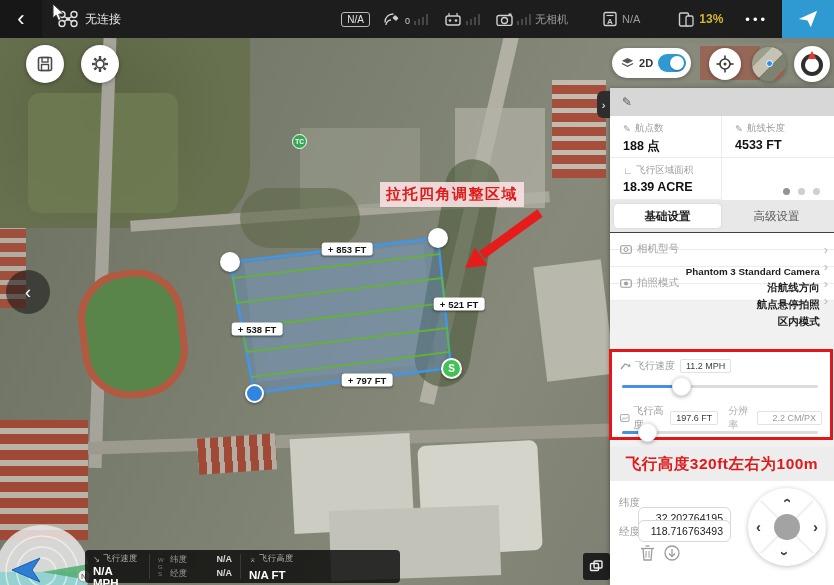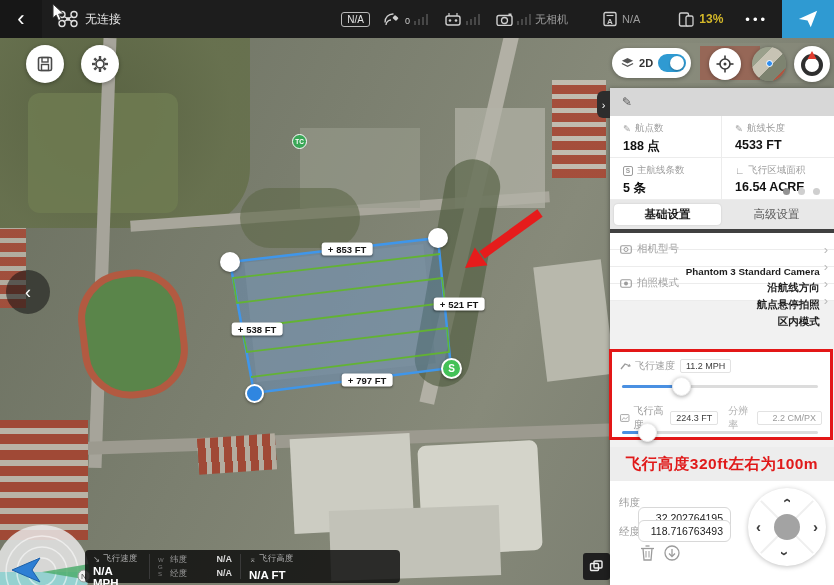--- a/index.html
+++ b/index.html
@@ -84,21 +84,21 @@
   .stats { position:relative; height:84px; background:#fff; display:grid; grid-template-columns:112px 112px; grid-template-rows:42px 42px; }
   .stat { padding:6px 0 0 13px; border-bottom:1px solid #ececec; }
   .stat:nth-child(odd){ border-right:1px solid #ececec; }
   .stat-lbl { display:flex; align-items:center; gap:4px; font-size:9.5px; color:#9c9c9c; }
   .stat-val { font-size:12.5px; font-weight:700; color:#111; margin-top:3px; }
   .dots { position:absolute; right:14px; bottom:5px; display:flex; gap:8px; }
   .dots i { width:7px; height:7px; border-radius:50%; background:#cfcfcf; }
   .dots i:first-child { background:#939393; }
   .sq-s { display:inline-flex; width:10px; height:10px; border:1.2px solid #9c9c9c; border-radius:2px; font-size:6.5px; align-items:center; justify-content:center; color:#9c9c9c; font-weight:700; }
 
-  .seg-bar { height:33px; background:#e8e8e8; border-bottom:4px solid #404040; display:flex; padding:4px; gap:2px; }
+  .seg-bar { height:33px; background:#e8e8e8; border-bottom:1px solid #404040; display:flex; padding:4px; gap:2px; }
   .seg { flex:1; display:flex; align-items:center; justify-content:center; font-size:11.5px; color:#5a5a5a; border-radius:4px; cursor:pointer; }
   .seg.active { background:#fff; color:#1c1c1c; font-weight:700; box-shadow:0 0 2px rgba(0,0,0,.15); }
 
   .set-row { height:17px; background:#fff; border-bottom:1px solid #ececec; display:flex; align-items:center; padding:16px 6px 0 10px; cursor:pointer;justify-content:flex-end; }
   .set-lbl { display:flex; align-items:center; gap:5px; font-size:10.5px; color:#a2a2a2; flex:1; }
   .set-val { font-size:10.5px; font-weight:600; color:#1d1d1d; white-space:nowrap;margin-top:44px; }
   .chev { color:#b9b9b9; font-size:13px; margin-left:4px; }
 
   .slider-box { position:absolute; left:-1px; top:261px; width:224px; height:91px; background:#fff; border:3px solid #e31717; }
   .s-row { position:absolute; left:8px; right:8px; display:flex; align-items:center; gap:5px; }
@@ -161,20 +161,23 @@
     <div class="m" style="left:620px;top:5px;width:200px;height:40px;background:#8b8e7e;opacity:.5;"></div>
     <div class="m" style="left:700px;top:8px;width:60px;height:34px;background:#a05040;opacity:.6;"></div>
 
     <svg class="map-svg" width="834" height="547" viewBox="0 0 834 547">
       <polygon points="230,224 438,200 451,330 254,355" fill="rgba(90,150,230,0.32)" stroke="#3f96ea" stroke-width="2.5"></polygon>
       <polyline points="440,216 233,240 237,265 442,240 445,265 242,290 247,314 447,290 449,314 251,339" fill="none" stroke="#62b52e" stroke-width="1.8" opacity="0.95"></polyline>
       <line x1="540" y1="175" x2="482" y2="217" stroke="#e61c1c" stroke-width="9"></line>
       <polygon points="465,230 474.8,209.4 487.6,227.2" fill="#e61c1c"></polygon>
     </svg>
 
+    <div class="hint-box">
+      <span>拉托四角调整区域</span>
+    </div>
 
     <div class="edge-pill" style="left:347px;top:211px;">
         <b>+</b>
         <span>853 FT</span>
       </div>
     <div class="edge-pill" style="left:459px;top:266px;">
         <b>+</b>
         <span>521 FT</span>
       </div>
     <div class="edge-pill" style="left:257px;top:291px;">
@@ -426,31 +429,24 @@
       </div>
       <div class="stat">
         <div class="stat-lbl">
             <span>✎</span>
             <span>航线长度</span>
           </div>
         <div class="stat-val">4533 FT</div>
       </div>
       <div class="stat">
         <div class="stat-lbl">
-            <span class="sq-s">S</span>
-            <span>主航线条数</span>
-          </div>
-        <div class="stat-val">5 条</div>
-      </div>
-      <div class="stat">
-        <div class="stat-lbl">
             <span style="font-weight:700;">∟</span>
             <span>飞行区域面积</span>
           </div>
-        <div class="stat-val">16.54 ACRE</div>
+        <div class="stat-val">18.39 ACRE</div>
       </div>
       <div class="dots">
           <i></i>
           <i></i>
           <i></i>
         </div>
     </div>
 
     <div class="seg-bar">
       <div class="seg active">
@@ -508,21 +504,21 @@
         <span class="thumb" style="left: calc(30% - 9px);"></span>
       </div>
       <div class="s-row" style="top:52px;">
         <span class="s-lbl">
           <svg class="icn" width="12" height="10" viewBox="0 0 12 10">
               <rect x="0.7" y="0.7" width="10.6" height="8.6" rx="1" fill="none" stroke="#9c9c9c" stroke-width="1.1"></rect>
               <polyline points="2,8 5,4.5 7,6.5 10,3.5" fill="none" stroke="#9c9c9c" stroke-width="1"></polyline>
             </svg>
           <span>飞行高度</span>
         </span>
-        <span class="val-box">224.3 FT</span>
+        <span class="val-box">197.6 FT</span>
         <span style="flex:1"></span>
         <span class="s-lbl" style="color:#b0b0b0;">分辨率</span>
         <span class="val-box dim">2.2 CM/PX</span>
       </div>
       <div class="track" style="top:79px;">
         <span class="fill" style="width: 13%;"></span>
         <span class="thumb" style="left: calc(13% - 9px);"></span>
       </div>
     </div>
 

